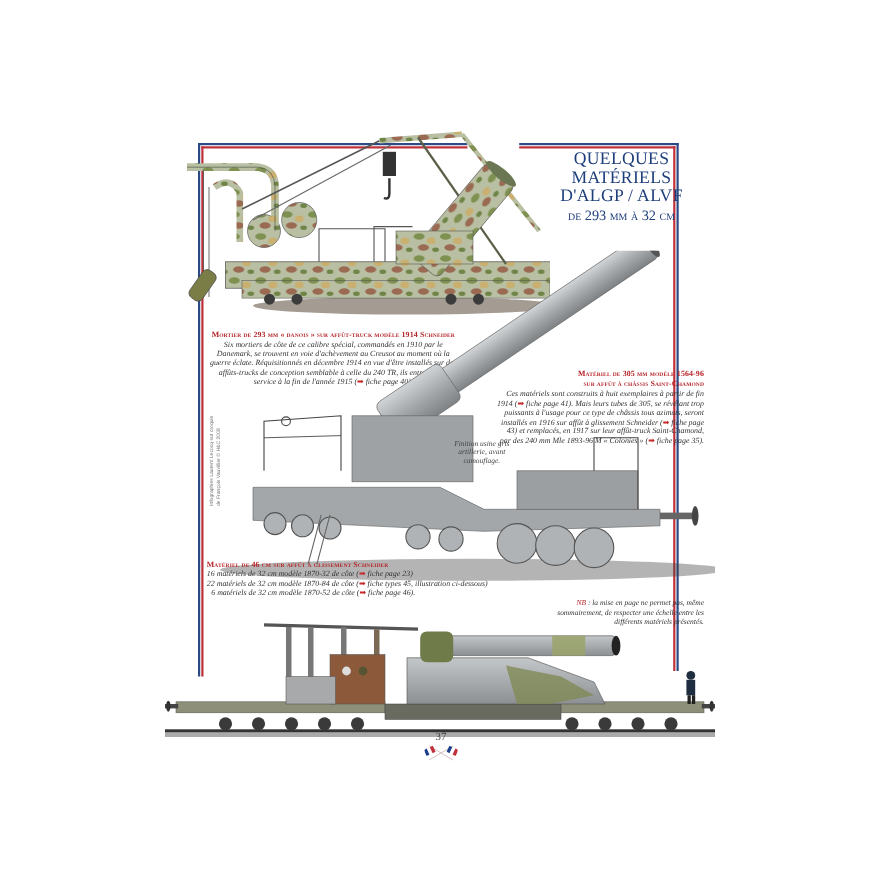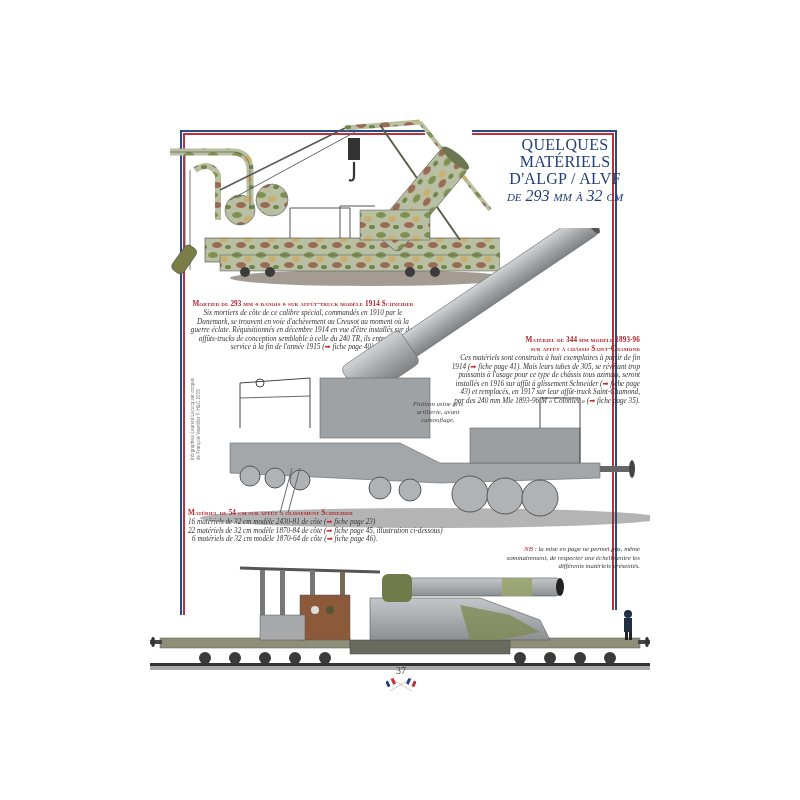--- a/index.html
+++ b/index.html
@@ -3,21 +3,21 @@
 <meta charset="utf-8">
 <style>
   html, body { margin:0; padding:0; background:#ffffff; }
   body { width:800px; height:800px; position:relative; overflow:hidden; font-family:"DejaVu Serif", serif; }
   .page { position:absolute; left:0; top:0; width:800px; height:800px; background:#fff; }
   .hb { position:absolute; height:1.5px; }
   .vb { position:absolute; width:1.5px; }
 
   .title { position:absolute; left:498px; top:136px; width:134px; text-align:center; color:#1f3f7a; font-family:"Liberation Serif", serif; line-height:17px; }
   .title .t1 { font-size:16px; letter-spacing:0.3px; display:block; }
-  .title .t2 { font-size:16px; display:block; font-variant:small-caps;font-style:italic; }
+  .title .t2 { font-size:13px; display:block; font-variant:small-caps; }
 
   .caption { position:absolute; font-family:"Liberation Serif", serif; }
   .cap-head { color:#b5252a; font-size:7.2px; font-variant:small-caps; font-weight:bold; letter-spacing:0.1px; line-height:9px; }
   .cap-body { color:#333; font-size:7.2px; font-style:italic; line-height:8.5px; }
   .arrow { color:#c42a2a; font-style:normal; }
 
   .cap1 { left:188px; top:300px; width:230px; text-align:center; }
   .cap2 { left:450px; top:336px; width:190px; text-align:right; }
   .cap3 { left:188px; top:509px; width:270px; text-align:left; }
   .nb { position:absolute; left:490px; top:545px; width:150px; text-align:right; font-family:"Liberation Serif", serif; font-size:6.8px; font-style:italic; color:#333; line-height:8.5px; }
@@ -165,35 +165,35 @@
       </g>
 
       <line x1="92" y1="240" x2="80" y2="285" stroke="#666" stroke-width="1"></line>
       <line x1="100" y1="240" x2="88" y2="285" stroke="#666" stroke-width="1"></line>
     </svg>
   </div>
 
   <div class="finition">Finition usine gris artillerie, avant camouflage.</div>
 
   <div class="caption cap2">
-    <div class="cap-head">Matériel de 344 mm modèle 1893-96</div>
+    <div class="cap-head">Matériel de 305 mm modèle 1564-96</div>
     <div class="cap-head">sur affût à châssis Saint-Chamond</div>
     <div class="cap-body"><span>Ces matériels sont construits à huit exemplaires à partir de fin 1914 (</span><span class="arrow">➡</span> <span>fiche page 41). Mais leurs tubes de 305, se révélant trop puissants à l'usage pour ce type de châssis tous azimuts, seront installés en 1916 sur affût à glissement Schneider (</span><span class="arrow">➡</span> <span>fiche page 43) et remplacés, en 1917 sur leur affût-truck Saint-Chamond, par des 240 mm Mle 1893-96 M « Colonies » (</span><span class="arrow">➡</span> <span>fiche page 35).</span></div>
   </div>
 
   <div class="credit">
     <div>Infographies Laurent Lecocq sur croquis</div>
     <div>de François Vauvillier © H&amp;C 2008</div>
   </div>
 
   <div class="caption cap3">
-    <div class="cap-head">Matériel de 54 cm sur affût à glissement Schneider</div>
-    <div class="cap-body"><span>16 matériels de 32 cm modèle 2430-81 de côte (</span><span class="arrow">➡</span> <span>fiche page 23)</span></div>
-    <div class="cap-body"><span>22 matériels de 32 cm modèle 1870-84 de côte (</span><span class="arrow">➡</span> <span>fiche page 45, illustration ci-dessous)</span></div>
-    <div class="cap-body" style="padding-left:4px;"><span>6 matériels de 32 cm modèle 1870-64 de côte (</span><span class="arrow">➡</span> <span>fiche page 46).</span></div>
+    <div class="cap-head">Matériel de 46 cm sur affût à glissement Schneider</div>
+    <div class="cap-body"><span>16 matériels de 32 cm modèle 1870-32 de côte (</span><span class="arrow">➡</span> <span>fiche page 23)</span></div>
+    <div class="cap-body"><span>22 matériels de 32 cm modèle 1870-84 de côte (</span><span class="arrow">➡</span> <span>fiche types 45, illustration ci-dessous)</span></div>
+    <div class="cap-body" style="padding-left:4px;"><span>6 matériels de 32 cm modèle 1870-52 de côte (</span><span class="arrow">➡</span> <span>fiche page 46).</span></div>
   </div>
 
   <div class="nb"><span class="nbk">NB</span><span> : la mise en page ne permet pas, même sommairement, de respecter une échelle entre les différents matériels présentés.</span></div>
 
   <div class="illus" style="left:150px;top:560px;width:500px;height:115px;">
     <svg width="500" height="115" viewBox="0 0 500 115">
       <defs>
         <linearGradient id="steel" x1="0" y1="0" x2="0" y2="1">
           <stop offset="0" stop-color="#c4c7c9"></stop>
           <stop offset="1" stop-color="#8d9093"></stop>

